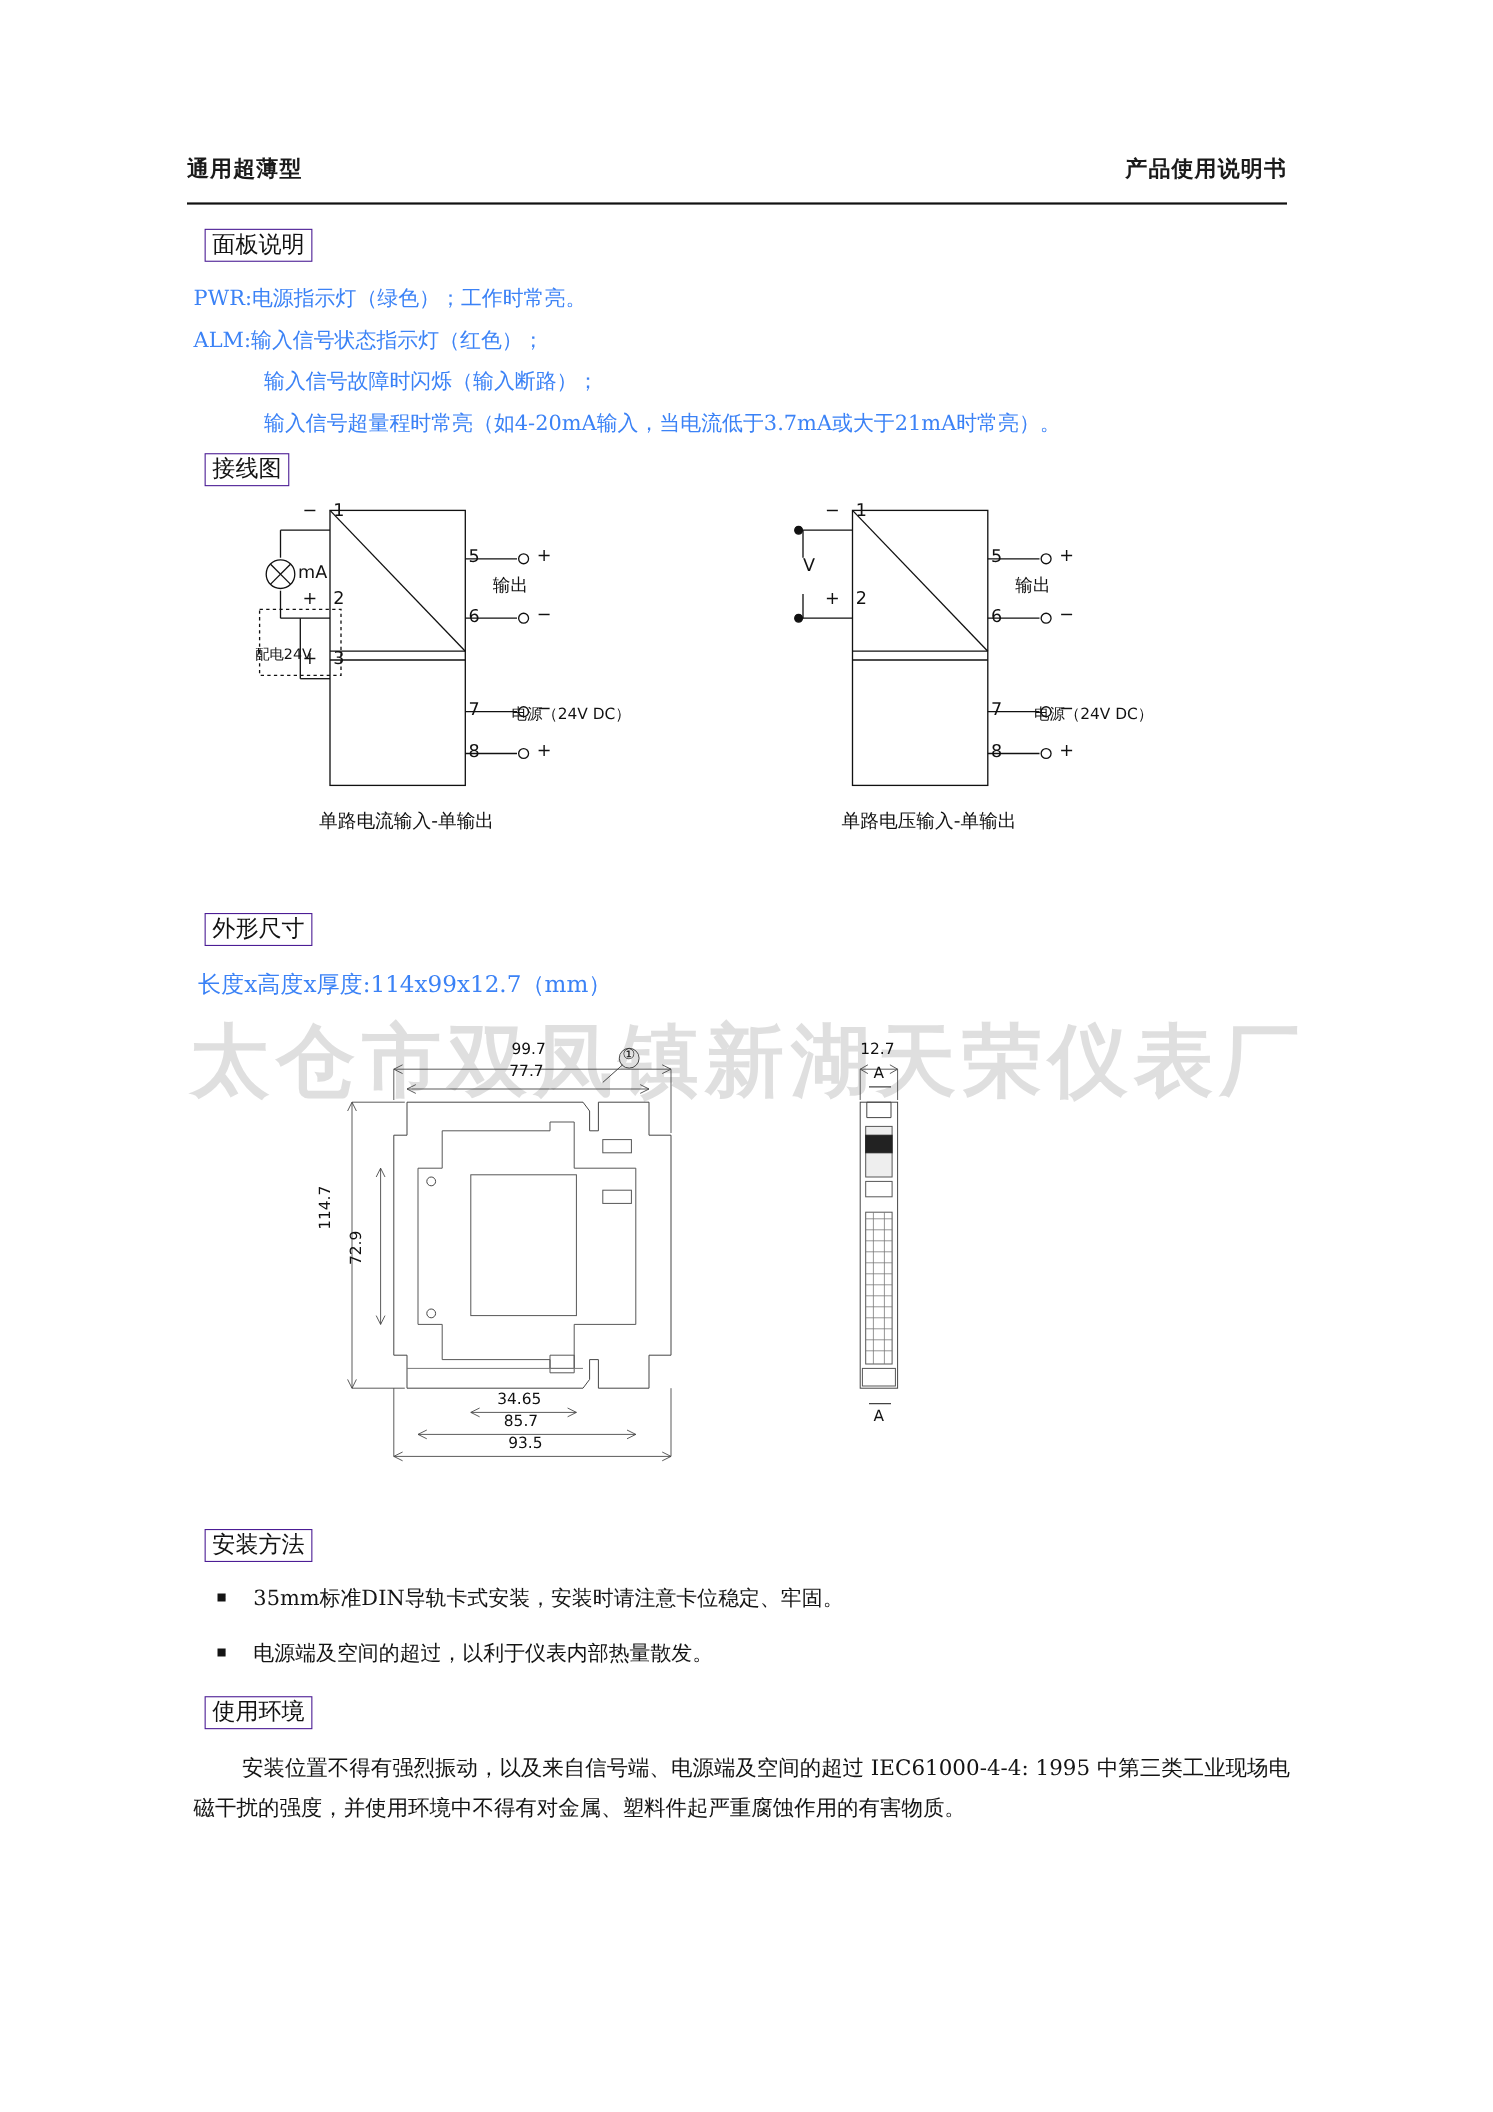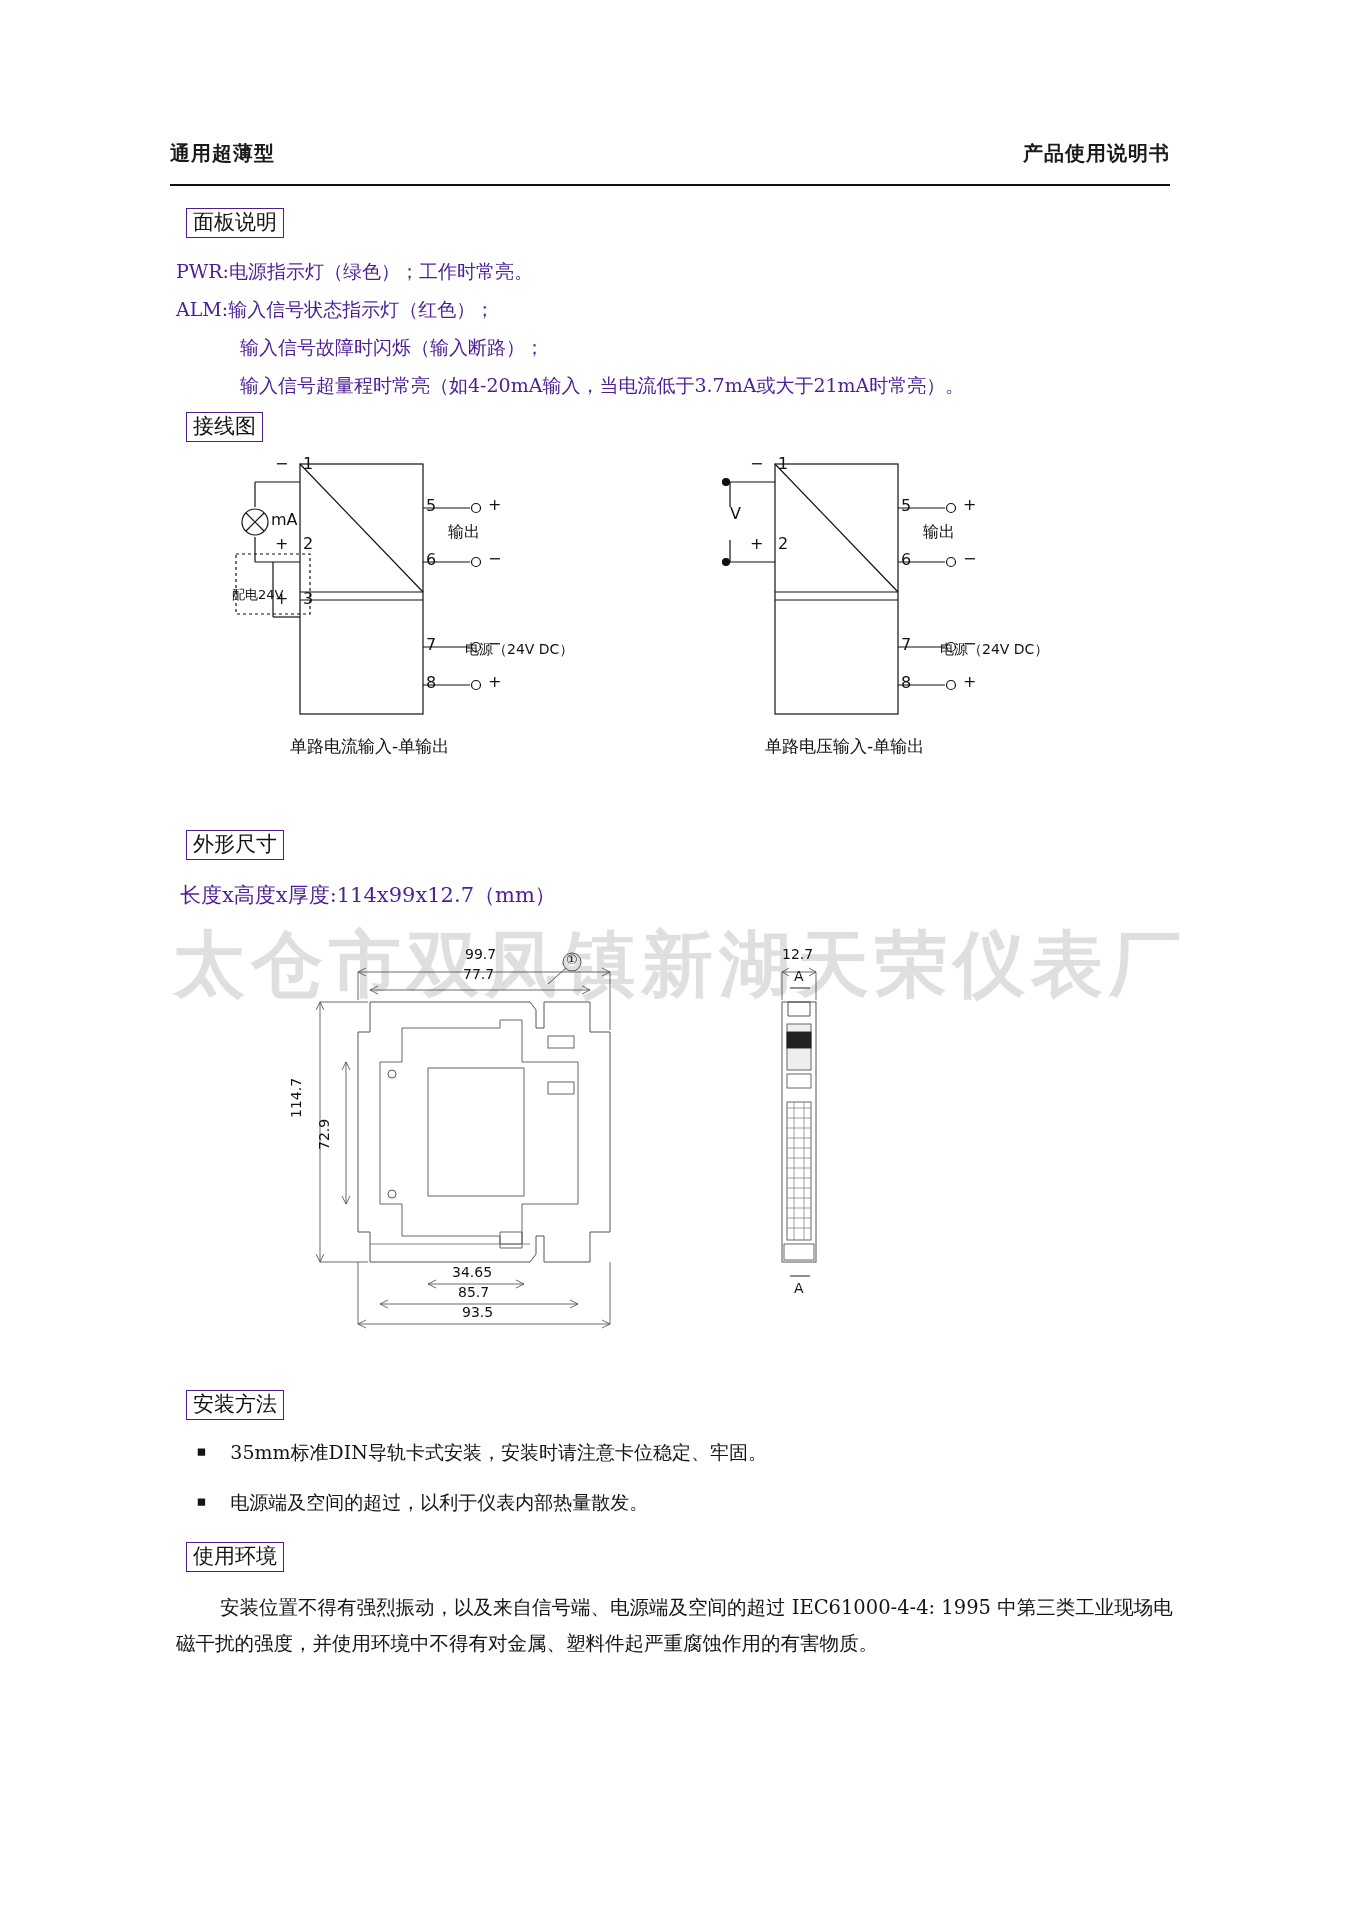--- a/index.html
+++ b/index.html
@@ -62,21 +62,21 @@
     padding: 2px 6px 3px 6px;
     border: 1px solid #4c1d95;
     background: #fff;
     line-height: 1.1;
   }
   
   .txt {
     position: absolute;
     font-family: "DejaVu Serif", serif;
     font-size: 19px;
-    color: #4c1d95;
+    color: #3b82f6;
     white-space: nowrap;
     line-height: 1.45;
   }
   .para {
     position: absolute;
     font-family: "DejaVu Serif", serif;
     font-size: 19.5px;
     line-height: 1.85;
     color: #141414;
   }

